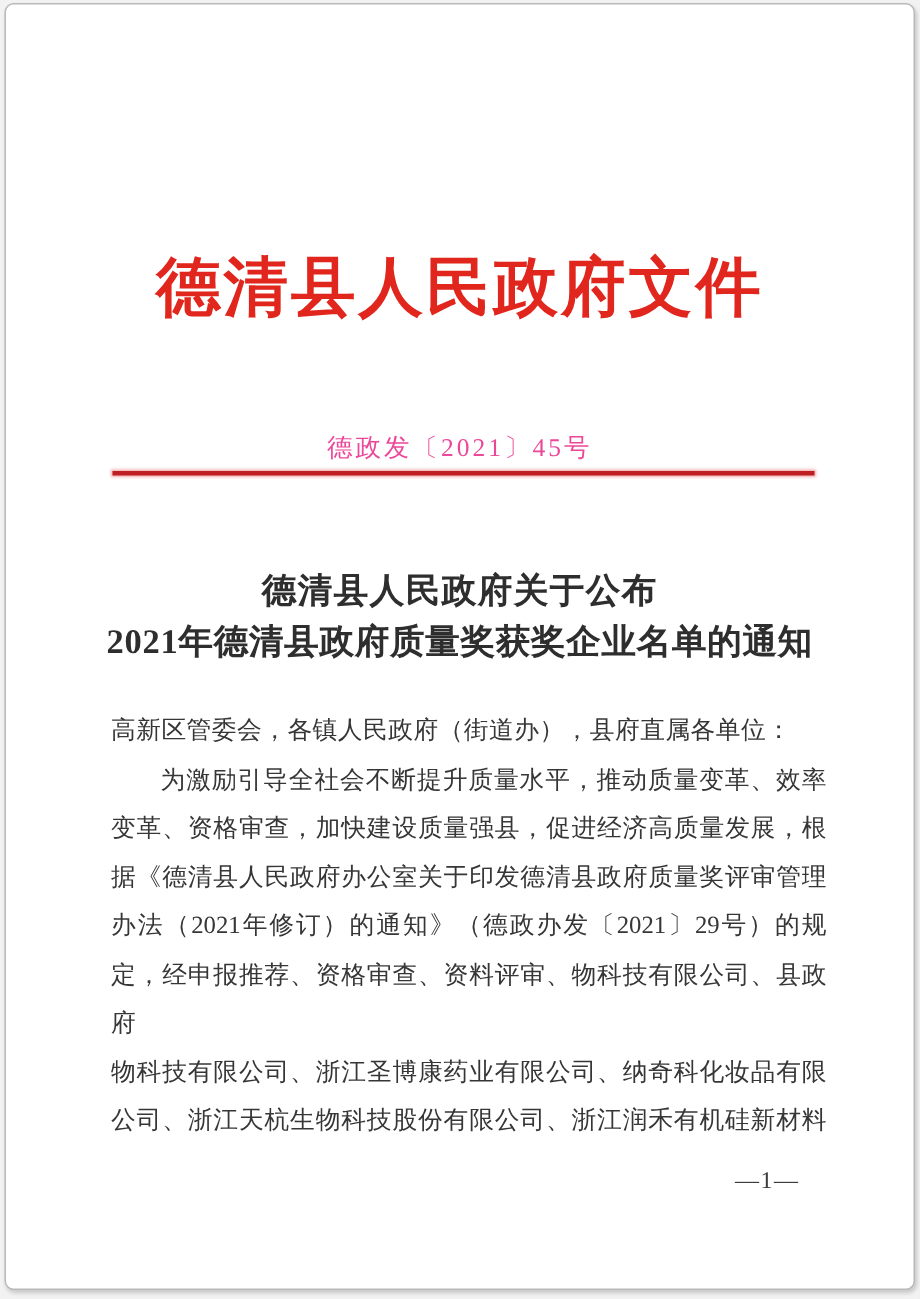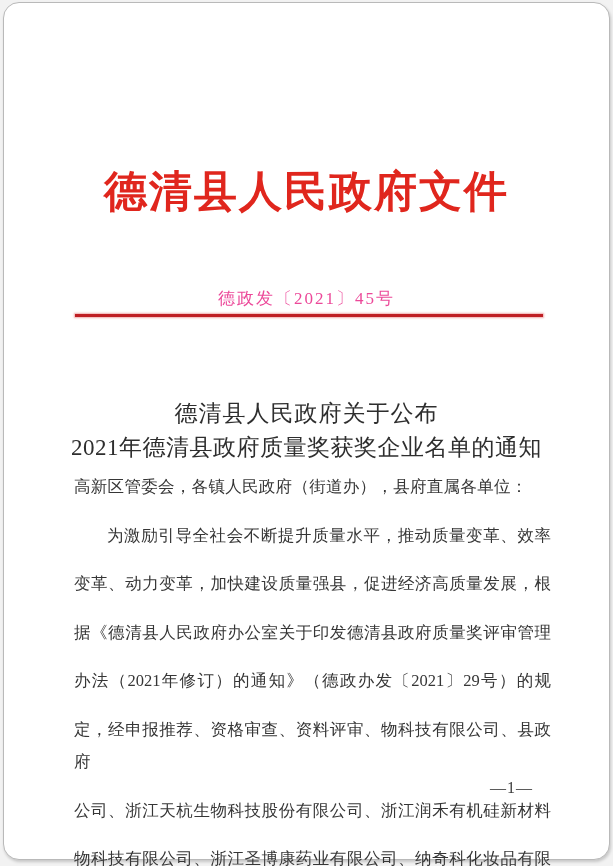--- a/index.html
+++ b/index.html
@@ -16,21 +16,21 @@
     overflow: hidden;
   }
   .page {
     position: absolute;
     left: 3px;
     top: 2px;
     width: 605px;
     height: 856px;
     background: #ffffff;
     border: 1px solid #b9b9b9;
-    border-radius: 16px;
+    border-radius: 6px;
     box-shadow: 1px 2px 3px rgba(0,0,0,0.18);
   }
   .header-title {
     position: absolute;
     left: 0;
     top: 160px;
     width: 100%;
     text-align: center;
     font-size: 43px;
     font-weight: 700;
@@ -58,23 +58,22 @@
     background: #bf1e23;
     box-shadow: 0 0 2px 1px rgba(221,70,70,0.45);
   }
   .document-title {
     position: absolute;
     left: 0;
     top: 374px;
     width: 100%;
     text-align: center;
     color: #2e2e2e;
-    font-weight: 400;
+    font-weight: 700;
     font-family: "Liberation Serif", "DejaVu Serif", cursive, serif;
-    margin-top: 20px;
   }
   .title-line1 {
     font-size: 23px;
     line-height: 34px;
     letter-spacing: 1px;
     white-space: nowrap;
   }
   .title-line2 {
     font-size: 23px;
     line-height: 34px;
@@ -90,21 +89,20 @@
     font-size: 16.5px;
     line-height: 32.5px;
   }
   .salutation {
     text-align: left;
     letter-spacing: 0.3px;
   }
   .body-line {
     text-align: justify;
     text-align-last: justify;
-    margin-top: 16px;
     -moz-text-align-last: justify;
   }
   .body-line.first-line {
     text-indent: 33px;
   }
   .page-number {
     position: absolute;
     top: 776px;
     right: 76px;
     font-size: 16px;
@@ -125,24 +123,24 @@
     <div class="red-divider"></div>
 
     <div class="document-title">
       <div class="title-line1">德清县人民政府关于公布</div>
       <div class="title-line2">2021年德清县政府质量奖获奖企业名单的通知</div>
     </div>
 
     <div class="body-block">
       <div class="salutation">高新区管委会，各镇人民政府（街道办），县府直属各单位：</div>
       <div class="body-line first-line">为激励引导全社会不断提升质量水平，推动质量变革、效率</div>
-      <div class="body-line">变革、动力变革，加快建设质量强县，促进经济高质量发展，根</div>
+      <div class="body-line">变革、资格审查，加快建设质量强县，促进经济高质量发展，根</div>
       <div class="body-line">据《德清县人民政府办公室关于印发德清县政府质量奖评审管理</div>
       <div class="body-line">办法（2021年修订）的通知》（德政办发〔2021〕29号）的规</div>
       <div class="body-line">定，经申报推荐、资格审查、资料评审、物科技有限公司、县政府</div>
+      <div class="body-line">物科技有限公司、浙江圣博康药业有限公司、纳奇科化妆品有限</div>
       <div class="body-line">公司、浙江天杭生物科技股份有限公司、浙江润禾有机硅新材料</div>
-      <div class="body-line">物科技有限公司、浙江圣博康药业有限公司、纳奇科化妆品有限</div>
     </div>
 
     <div class="page-number">—1—</div>
 
   </div>
 </div>
 
 </body></html>

